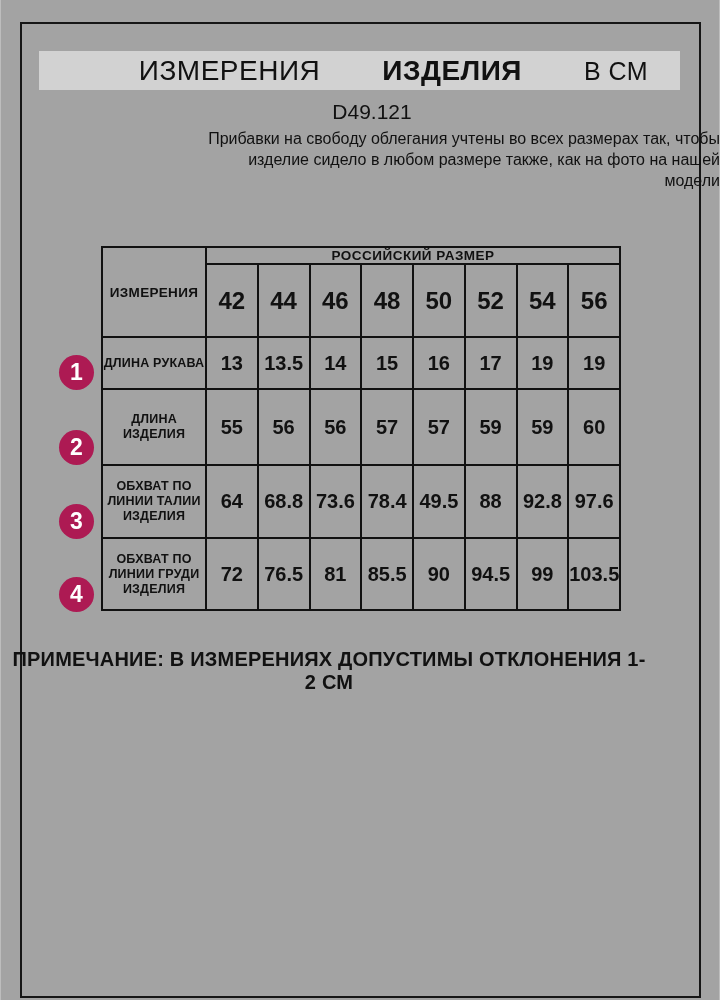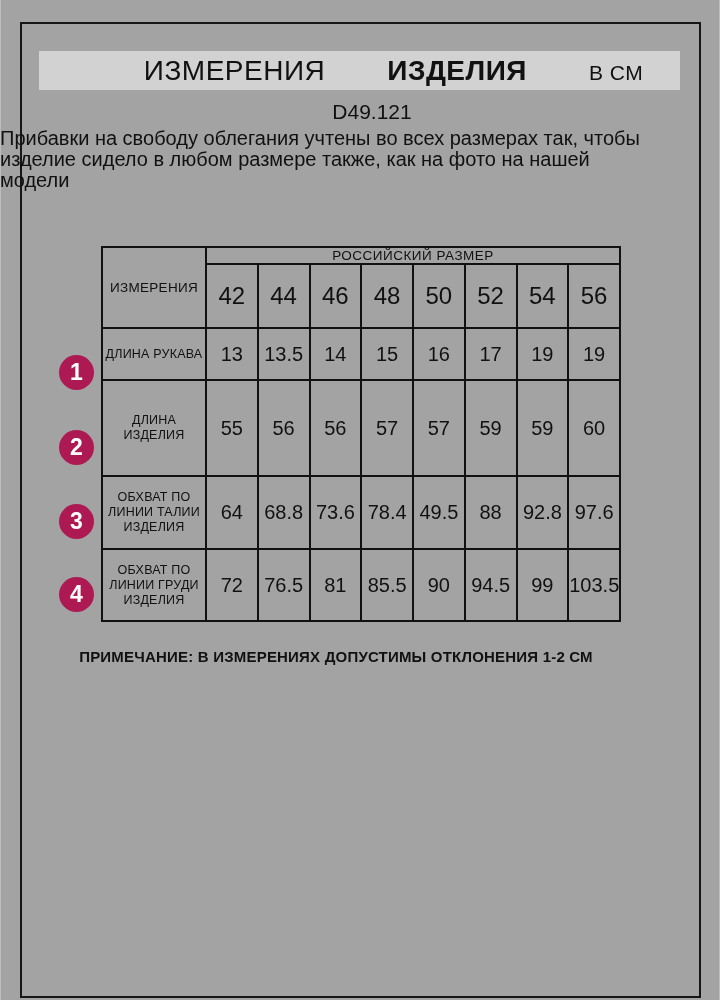--- a/index.html
+++ b/index.html
@@ -22,61 +22,61 @@
   }
   .header-bar {
     position: absolute; left: 39px; top: 51px;
     width: 641px; height: 39px;
     display: flex; align-items: baseline; justify-content: center;
     gap: 62px; padding-left: 68px; box-sizing: border-box;
     background: #d2d2d2;
   }
   .header-bar .t1 { font-size: 28px; line-height: 39px; letter-spacing: 0.5px; }
   .header-bar .t2 { font-size: 28px; font-weight: bold; letter-spacing: 0.5px; }
-  .header-bar .t3 { font-size: 21px; letter-spacing: 0.5px; }
+  .header-bar .t3 { font-size: 25px; letter-spacing: 0.5px; }
   .article {
     position: absolute; left: 12px; top: 100px; width: 720px;
     text-align: center; font-size: 21px; line-height: 24px;
   }
   .intro {
     position: absolute; left: 0; top: 128px; width: 720px;
-    text-align: left; font-size: 20px; line-height: 21px;
+    text-align: right; font-size: 16px; line-height: 21px;
   }
   table.size-table {
     position: absolute; left: 101px; top: 246px;
     width: 518px;
     border-collapse: collapse; table-layout: fixed;
   }
   table.size-table th, table.size-table td {
     border: 2px solid #111111;
     text-align: center; vertical-align: middle;
-    padding: 0; font-weight: normal;
+    padding: 0; font-weight: bold;
   }
   col.c-label { width: 104px; }
   col.c-size  { width: 51.75px; }
   tr.group-row   { height: 16px; }
-  tr.size-row    { height: 64px; }
+  tr.size-row    { height: 73px; }
   th.corner { font-size: 13.5px; letter-spacing: 0.3px; }
   th.group  { font-size: 13.5px; letter-spacing: 0.5px; }
   th.sizehead { font-size: 24px; font-weight: bold; }
   tbody th.rowlabel { font-size: 12.5px; line-height: 15px; letter-spacing: 0.2px; }
   tbody td { font-size: 20px; }
   tbody tr:nth-of-type(1) { height: 52px; }
-  tbody tr:nth-of-type(2) { height: 96px; }
+  tbody tr:nth-of-type(2) { height: 76px; }
   tbody tr:nth-of-type(3) { height: 73px; }
   tbody tr:nth-of-type(4) { height: 72px; }
   .marker {
     position: absolute; left: 59px;
     width: 35px; height: 35px; border-radius: 50%;
     display: flex; align-items: center; justify-content: center;
     color: #ffffff; font-size: 23px; font-weight: bold; line-height: 1;
   }
   .note {
-    position: absolute; left: 16px; top: 648px; width: 640px;
-    text-align: center; font-size: 15px; font-weight: bold; letter-spacing: 0.2px;
+    position: absolute; left: 9px; top: 648px; width: 640px;
+    text-align: center; font-size: 20px; font-weight: bold; letter-spacing: 0.2px;
   }
 </style>
 </head>
 <body>
 
 <div class="canvas" id="canvas">
   <div class="edge left"></div>
   <div class="edge right"></div>
   <div class="frame"></div>
 

